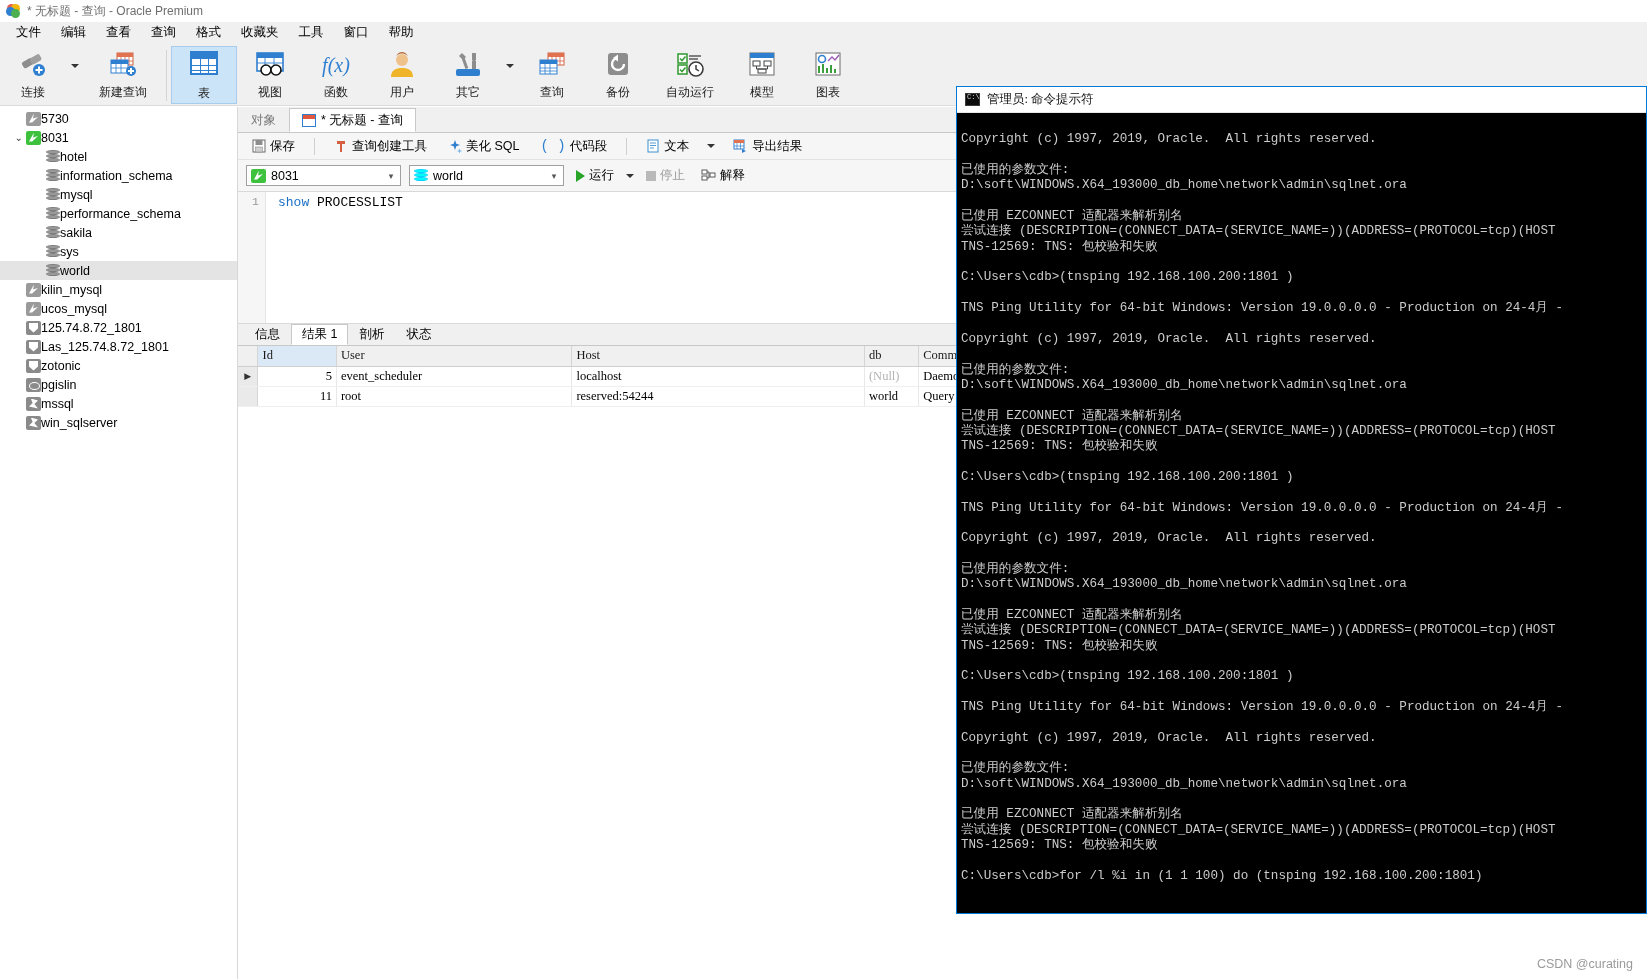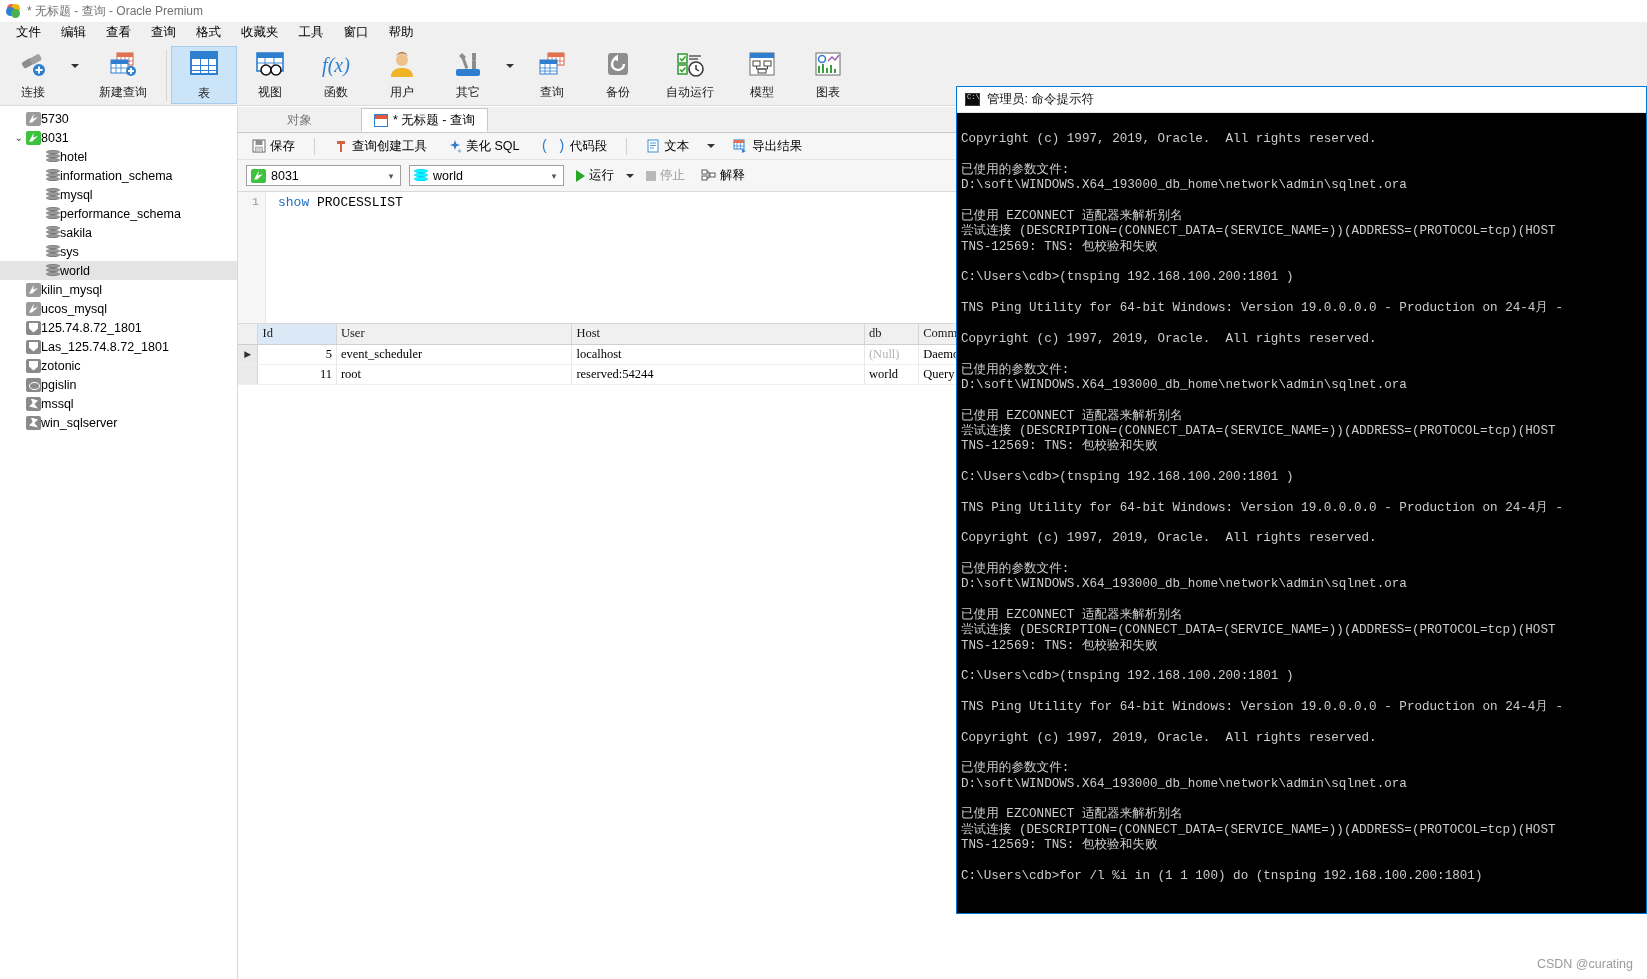--- a/index.html
+++ b/index.html
@@ -92,21 +92,21 @@
   .ic-ms { width:15px;height:14px;background:#8a8a8a;border-radius:2px;position:relative;display:inline-block;}
   .ic-ms::after{content:"";position:absolute;left:3px;top:2px;width:9px;height:10px;background:#fff;
     clip-path: polygon(20% 0,100% 20%,60% 55%,100% 100%,0 80%,40% 45%);}
 
   
   .content { flex: 1; position: relative; background: #fff; }
 
   .tabstrip { height: 26px; background: #f0f0f0; display: flex; align-items: flex-end; border-bottom: 1px solid #c8c8c8; }
   .tabstrip .tab {
     height: 24px; display: flex; align-items: center; gap: 5px;
-    padding: 0 12px; font-size: 12.5px; color: #3a3a3a; border: 1px solid transparent; margin-left: 36px;
+    padding: 0 12px; font-size: 12.5px; color: #3a3a3a; border: 1px solid transparent;
   }
   .tabstrip .tab.inactive { color: #777; }
   .tabstrip .tab.active {
     background: #fff; border: 1px solid #c8c8c8; border-bottom-color: #fff; color: #000;
   }
   .mini-grid { width: 14px; height: 13px; border: 1px solid #2f7fd0; position: relative; background:#fff;}
   .mini-grid::before{content:"";position:absolute;left:0;right:0;top:0;height:4px;background:#e0593f;}
 
   .qtoolbar {
     height: 27px; background: #f6f6f6; display: flex; align-items: center;
@@ -152,21 +152,21 @@
   td.num { text-align: right; }
   td.null { color: #b4b4b4; }
 
   
   .console {
     position: absolute; left: 956px; top: 86px; width: 691px; height: 828px;
     background: #000; border: 1px solid #0078d7; box-shadow: 0 0 0 0 #000;
   }
   .console-title {
     height: 26px; background: #ffffff; display: flex; align-items: center; gap: 7px;
-    padding-left: 8px; font-size: 12.5px; color: #111; border-bottom: 1px solid #e6e6e6;
+    padding-left: 8px; font-size: 12.5px; color: #111; border-bottom: 1px solid #e6e6e6; font-family: Liberation Serif, serif;
   }
   .cmd-ico { width: 15px; height: 13px; background: #0c0c0c; border: 1px solid #3a3a3a; position: relative; }
   .cmd-ico::after{content:"C:\\";position:absolute;left:1px;top:-1px;color:#ddd;font-size:7px;font-family:"Liberation Mono",monospace;}
   .console-body {
     position: absolute; left: 0; right: 0; top: 26px; bottom: 0; background: #000;
     color: #ccc; font-family: "Liberation Mono", monospace; font-size: 12.6px; line-height: 15.35px;
     padding: 4px 16px 0 4px; overflow: hidden; white-space: pre;
   }
   .console-body .line { height: 15.35px; overflow: hidden; }
   .console-left-edge { position:absolute; left:0; top:26px; bottom:0; width:3px; background:#0078d7; }
@@ -589,20 +589,34 @@
         </div>
       </div>
 
       <div class="editor">
         <div class="gutter">
           <div class="ln">1</div>
         </div>
         <div class="code"><span class="kw">show</span><span> PROCESSLIST</span></div>
       </div>
 
+      <div class="restabs">
+        <div class="rtab">
+            <span>信息</span>
+          </div>
+        <div class="rtab active">
+            <span>结果 1</span>
+          </div>
+        <div class="rtab">
+            <span>剖析</span>
+          </div>
+        <div class="rtab">
+            <span>状态</span>
+          </div>
+      </div>
 
       <div style="position:relative;font-family:Liberation Serif, serif;">
         <table class="grid">
           <colgroup>
             <col style="width:14px">
               <col style="width:55px">
               <col style="width:165px">
               <col style="width:205px">
             <col style="width:38px">
               <col style="width:70px">

